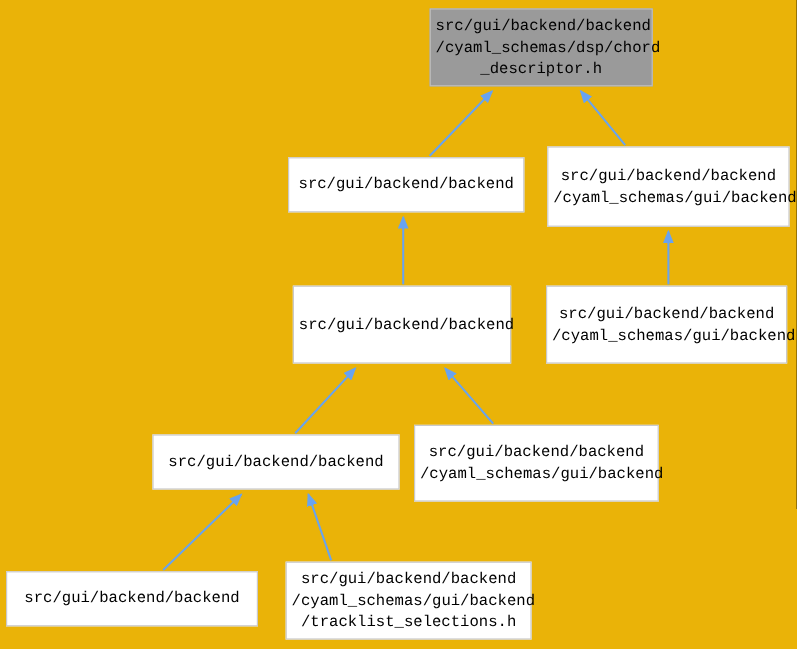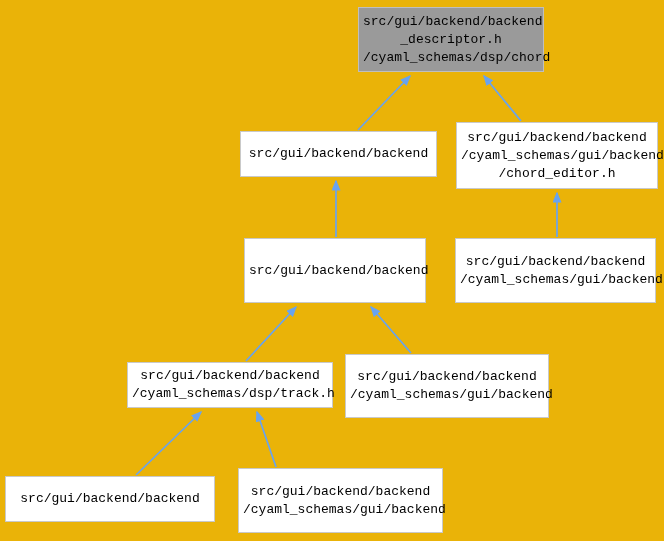--- a/index.html
+++ b/index.html
@@ -65,55 +65,54 @@
     <line class="edge" x1="336" y1="237" x2="336" y2="181" marker-end="url(#arrowhead)"></line>
     <line class="edge" x1="557" y1="237" x2="557" y2="193" marker-end="url(#arrowhead)"></line>
     <line class="edge" x1="246" y1="361" x2="296" y2="307" marker-end="url(#arrowhead)"></line>
     <line class="edge" x1="411" y1="353" x2="371" y2="307" marker-end="url(#arrowhead)"></line>
     <line class="edge" x1="136" y1="475" x2="201" y2="412" marker-end="url(#arrowhead)"></line>
     <line class="edge" x1="276" y1="467" x2="257" y2="412" marker-end="url(#arrowhead)"></line>
   </svg>
 
   <div class="node current" style="left:358px; top:7px; width:186px; height:65px;" title="src/gui/backend/backend/cyaml_schemas/dsp/chord_descriptor.h">
     <span class="ln">src/gui/backend/backend</span>
+    <span class="ln">/cyaml_schemas/dsp/chord</span>
     <span class="ln">_descriptor.h</span>
-    <span class="ln">/cyaml_schemas/dsp/chord</span>
   </div>
 
   <div class="node" style="left:240px; top:131px; width:197px; height:46px;" title="src/gui/backend/backend/cyaml_schemas/dsp/scale.h">
     <span class="ln">src/gui/backend/backend</span>
   </div>
 
   <div class="node" style="left:456px; top:122px; width:202px; height:67px;" title="src/gui/backend/backend/cyaml_schemas/gui/backend/chord_editor.h">
     <span class="ln">src/gui/backend/backend</span>
     <span class="ln">/cyaml_schemas/gui/backend</span>
-    <span class="ln">/chord_editor.h</span>
   </div>
 
   <div class="node" style="left:244px; top:238px; width:182px; height:65px;" title="src/gui/backend/backend/cyaml_schemas/dsp/scale_object.h">
     <span class="ln">src/gui/backend/backend</span>
   </div>
 
   <div class="node" style="left:455px; top:238px; width:201px; height:65px;" title="src/gui/backend/backend/cyaml_schemas/gui/backend/clip_editor.h">
     <span class="ln">src/gui/backend/backend</span>
     <span class="ln">/cyaml_schemas/gui/backend</span>
   </div>
 
   <div class="node" style="left:127px; top:362px; width:206px; height:46px;" title="src/gui/backend/backend/cyaml_schemas/dsp/track.h">
     <span class="ln">src/gui/backend/backend</span>
-    <span class="ln">/cyaml_schemas/dsp/track.h</span>
   </div>
 
   <div class="node" style="left:345px; top:354px; width:204px; height:64px;" title="src/gui/backend/backend/cyaml_schemas/gui/backend/timeline_selections.h">
     <span class="ln">src/gui/backend/backend</span>
     <span class="ln">/cyaml_schemas/gui/backend</span>
   </div>
 
   <div class="node" style="left:5px; top:476px; width:210px; height:46px;" title="src/gui/backend/backend/cyaml_schemas/dsp/tracklist.h">
     <span class="ln">src/gui/backend/backend</span>
   </div>
 
   <div class="node" style="left:238px; top:468px; width:205px; height:65px;" title="src/gui/backend/backend/cyaml_schemas/gui/backend/tracklist_selections.h">
     <span class="ln">src/gui/backend/backend</span>
     <span class="ln">/cyaml_schemas/gui/backend</span>
+    <span class="ln">/tracklist_selections.h</span>
   </div>
 
 </div>
 
 </body></html>

